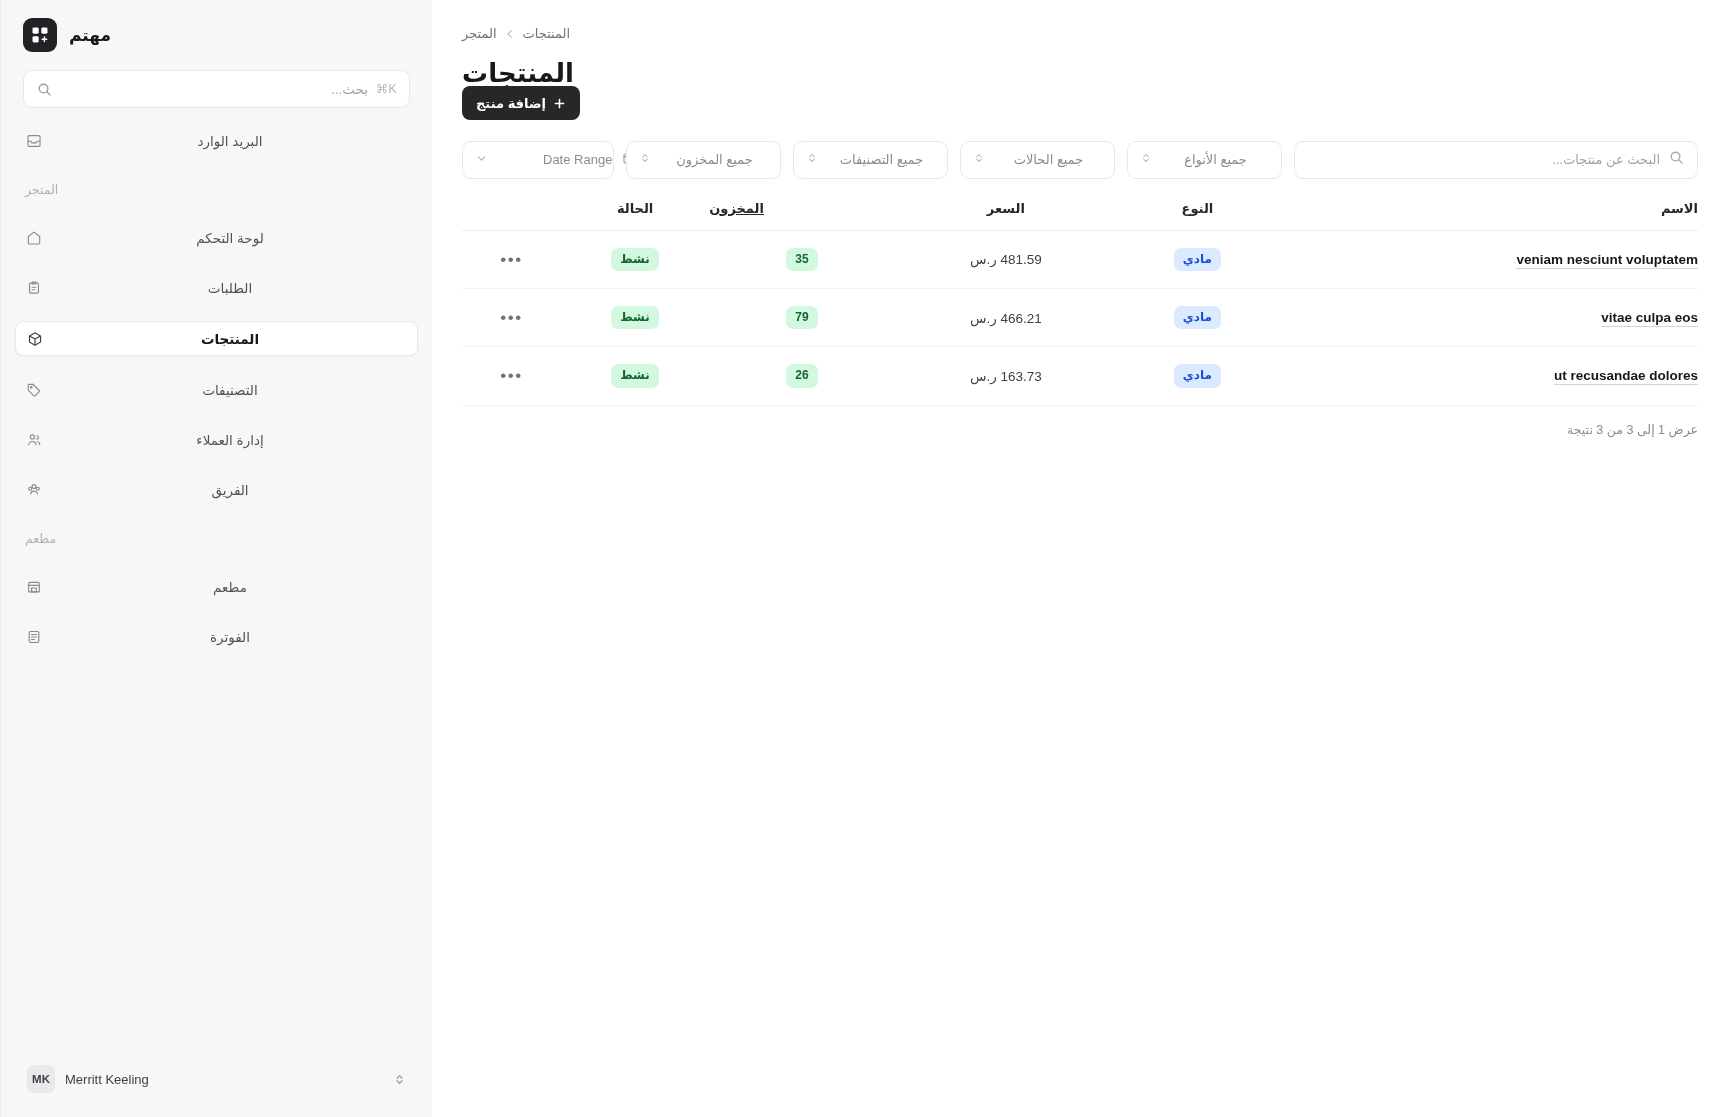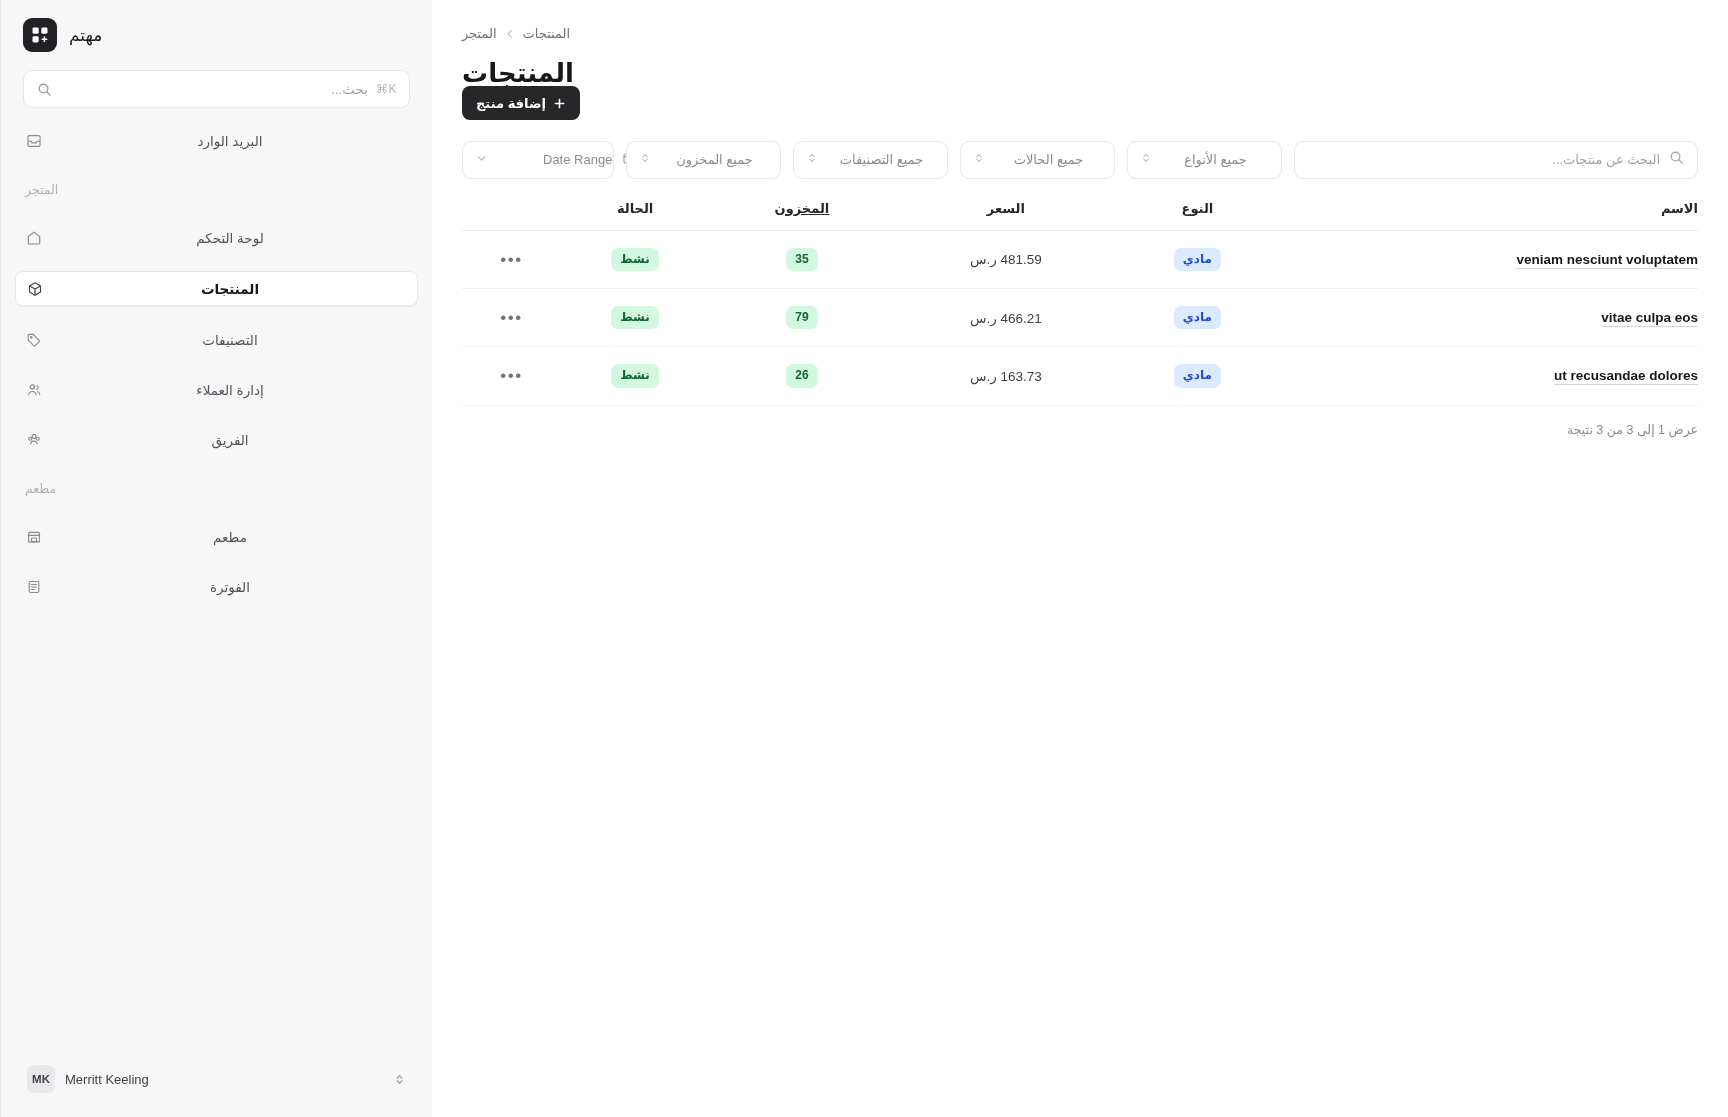--- a/index.html
+++ b/index.html
@@ -44,21 +44,21 @@
   .brand-logo {
     width: 34px; height: 34px;
     border-radius: 9px;
     background: #212126;
     display: flex; align-items: center; justify-content: center;
     flex: 0 0 34px;
   }
   .brand-logo svg { display: block; }
   .brand-name {
     font-size: 17px;
-    font-weight: 400;
+    font-weight: 700;
     color: #18181b;
     letter-spacing: 0;
   }
 
   .side-search {
     margin: 8px 22px 16px 22px;
     height: 38px;
     background: #ffffff;
     border: 1px solid #e7e7ea;
     border-radius: 9px;
@@ -294,21 +294,21 @@
     font-size: 13px;
     font-weight: 700;
     color: #27272a;
     padding: 0 0 14px 0;
     border-bottom: 1px solid #ededf0;
     white-space: nowrap;
   }
   th.c-name   { text-align: right; width: 34%; }
   th.c-type   { text-align: center; width: 13%; }
   th.c-price  { text-align: center; width: 18%; }
-  th.c-stock  { text-align: center; width: 15%; text-decoration: underline; }
+  th.c-stock  { text-align: left; width: 15%; text-decoration: underline; }
   th.c-status { text-align: center; width: 12%; }
   th.c-act    { text-align: center; width: 8%; }
 
   table.products tbody td {
     padding: 17px 0;
     border-bottom: 1px solid #f1f1f4;
     font-size: 13.5px;
     vertical-align: middle;
   }
   td.c-name   { text-align: right; }
@@ -404,20 +404,30 @@
 
       <div class="nav-item">
         <span class="n-label">لوحة التحكم</span>
         <span class="n-icon">
           <svg width="16" height="16" viewBox="0 0 18 18" fill="none" stroke="#8a8a93" stroke-width="1.3">
             <path d="M2.6 7.4 9 2.4l6.4 5v7a1.3 1.3 0 0 1-1.3 1.3H3.9a1.3 1.3 0 0 1-1.3-1.3v-7z" stroke-linejoin="round"></path>
           </svg>
         </span>
       </div>
 
+      <div class="nav-item">
+        <span class="n-label">الطلبات</span>
+        <span class="n-icon">
+          <svg width="16" height="16" viewBox="0 0 18 18" fill="none" stroke="#8a8a93" stroke-width="1.3">
+            <rect x="4" y="3.2" width="10" height="11.6" rx="1.6"></rect>
+            <path d="M7 2.2h4v2.2H7z" stroke-linejoin="round"></path>
+            <path d="M6.8 8.2h4.4M6.8 11h3" stroke-linecap="round"></path>
+          </svg>
+        </span>
+      </div>
 
       <div class="nav-item active">
         <span class="n-label">المنتجات</span>
         <span class="n-icon">
           <svg width="16" height="16" viewBox="0 0 18 18" fill="none" stroke="#3f3f46" stroke-width="1.3">
             <path d="M9 2.1 15.2 5.5v7L9 15.9 2.8 12.5v-7L9 2.1z" stroke-linejoin="round"></path>
             <path d="M2.9 5.6 9 8.9l6.1-3.3M9 8.9v7" stroke-linejoin="round"></path>
           </svg>
         </span>
       </div>

